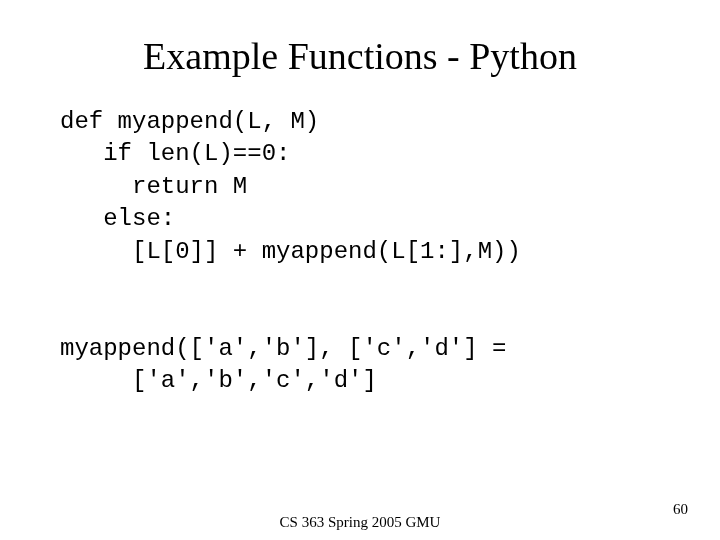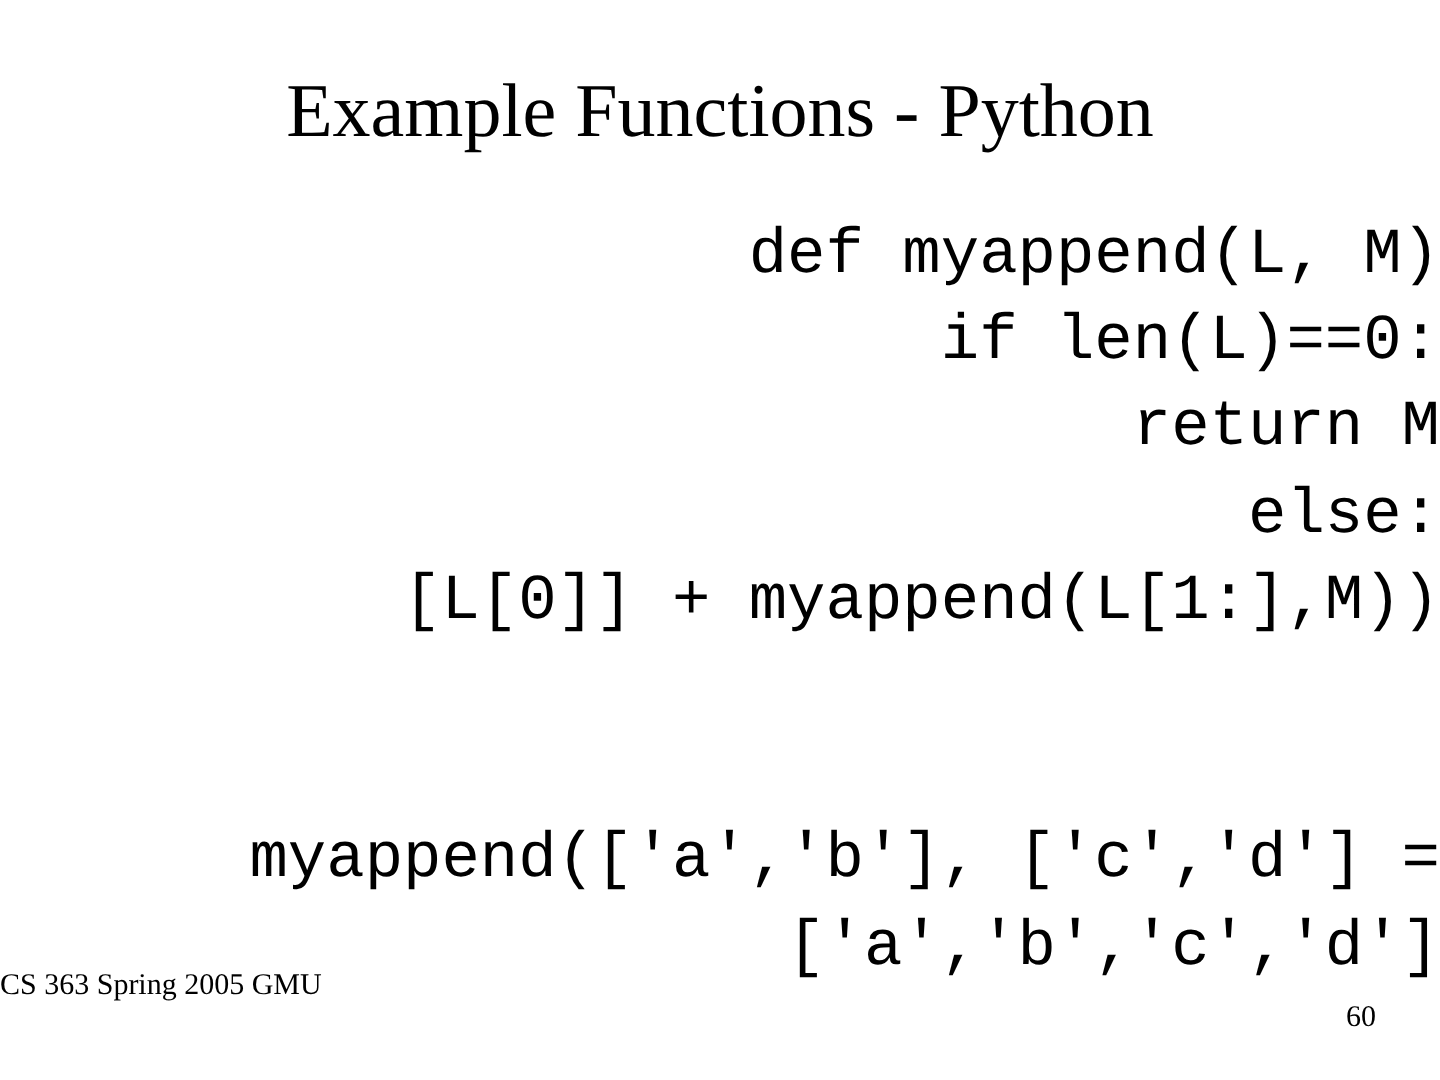--- a/index.html
+++ b/index.html
@@ -20,31 +20,31 @@
   }
   .title {
     font-size: 38px;
     text-align: center;
     padding-top: 34px;
     padding-bottom: 10px;
     font-weight: normal;
   }
   .code {
     font-family: "Courier New", Courier, monospace;
-    font-size: 32px;
+    font-size: 24px;
     line-height: 1.35;
     white-space: pre;
-    padding-left: 32px;
+    padding-left: 60px;
     padding-top: 18px;
-    text-align: right;
   }
   .footer-center {
     position: absolute;
-    bottom: 38px;
+    bottom: 9px;
     width: 100%;
+    text-align: center;
     font-size: 15px;
   }
   .footer-right {
     position: absolute;
     bottom: 22px;
     right: 32px;
     font-size: 15px;
   }
 </style>
 </head>

